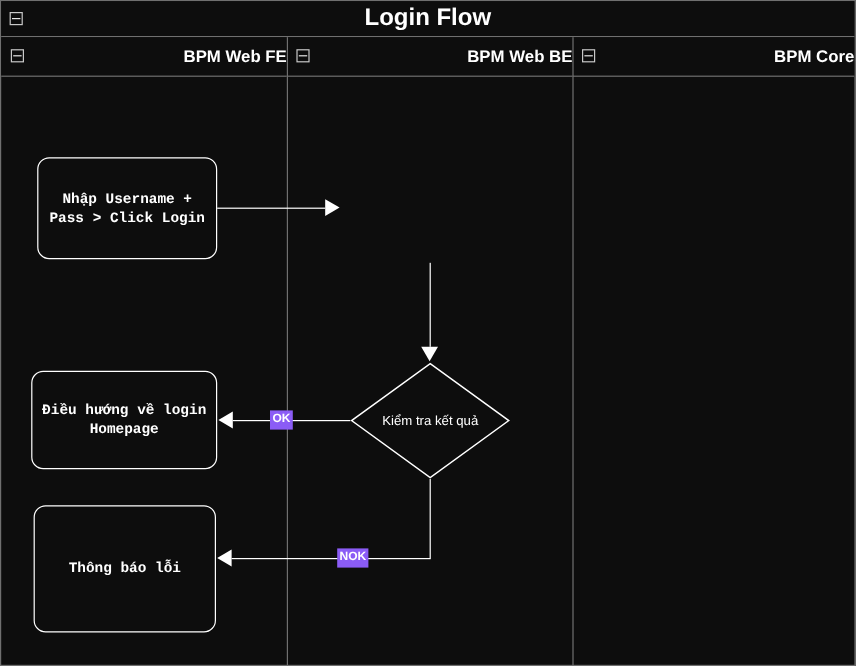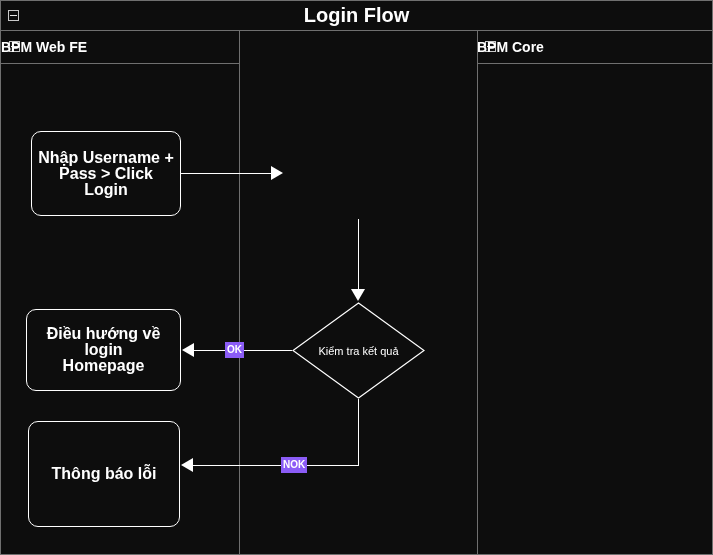--- a/index.html
+++ b/index.html
@@ -70,48 +70,49 @@
     border-bottom: 1px solid #6f6f6f;
     box-sizing: border-box;
   }
   .lane-header .lane-title {
     position: absolute;
     left: 0;
     top: 0;
     width: 100%;
     height: 33px;
     line-height: 32px;
-    text-align: left;
+    text-align: right;
     color: #ffffff;
     font-size: 14px;
     font-weight: bold;
   }
   .lane-divider {
     position: absolute;
     top: 30px;
     width: 1px;
     height: 524px;
     background: #6f6f6f;
   }
   
   .node {
     position: absolute;
     box-sizing: border-box;
     border: 1px solid #ffffff;
     background: #0d0d0d;
     color: #ffffff;
-    font-size: 16px;
+    font-size: 12px;
     font-weight: bold;
     display: flex;
     align-items: center;
     justify-content: center;
     text-align: center;
     line-height: 16px;
     border-radius: 10px;
     padding: 2px 6px;
+    font-family: Liberation Mono, monospace;
   }
   .node .node-label {
     display: block;
     white-space: pre-line;
   }
   .diamond-wrap {
     position: absolute;
   }
   .diamond-shape {
     position: absolute;
@@ -176,20 +177,24 @@
 
   <div class="title-bar">
     <div class="collapse-box" style="left:7px; top:9px;"></div>
     <div class="title-text">Login Flow</div>
   </div>
 
   <div class="lane-header" style="left:0px; width:238px;">
     <div class="collapse-box" style="left:8px; top:10px;"></div>
     <div class="lane-title">BPM Web FE</div>
   </div>
+  <div class="lane-header" style="left:238px; width:238px;">
+    <div class="collapse-box" style="left:8px; top:10px;"></div>
+    <div class="lane-title">BPM Web BE</div>
+  </div>
   <div class="lane-header" style="left:476px; width:235px;padding-left:44px;">
     <div class="collapse-box" style="left:8px; top:10px;"></div>
     <div class="lane-title">BPM Core</div>
   </div>
 
   <div class="lane-divider" style="left:238px;"></div>
   <div class="lane-divider" style="left:476px;"></div>
 
   <div class="node" style="left:30px; top:130px; width:150px; height:85px;">
     <span class="node-label">Nhập Username +

